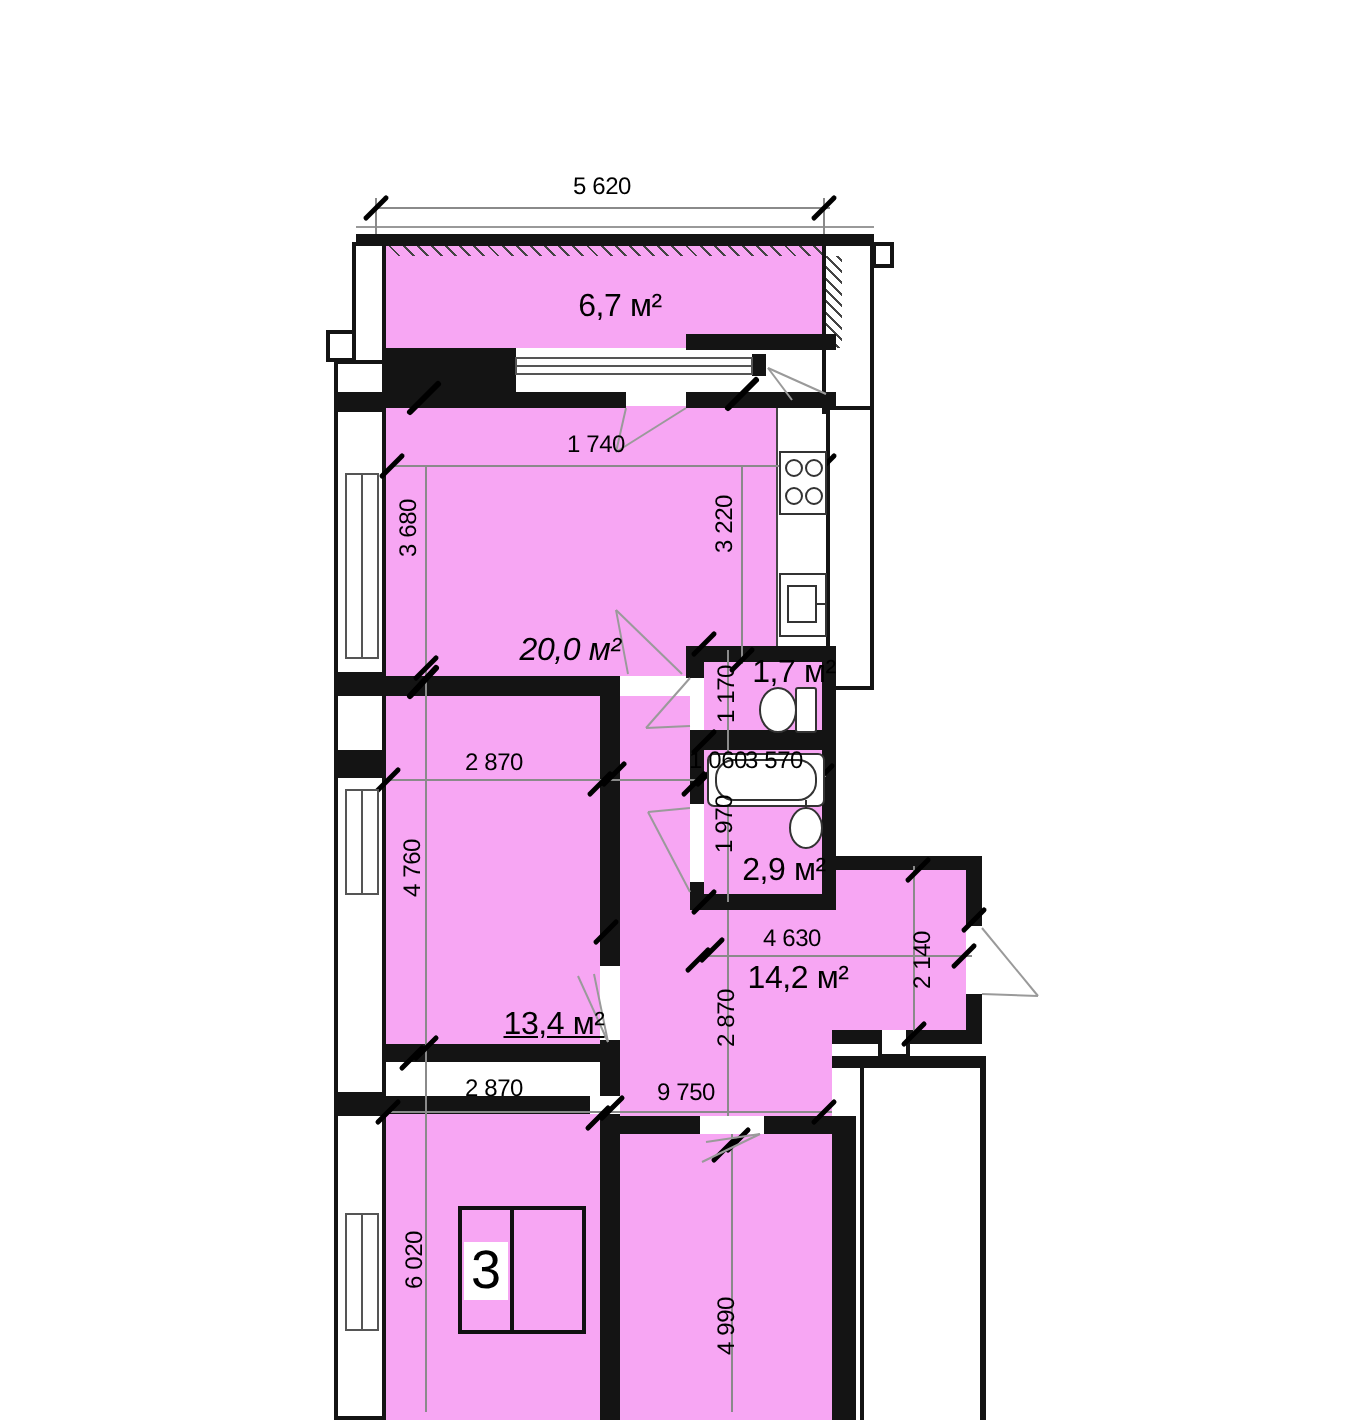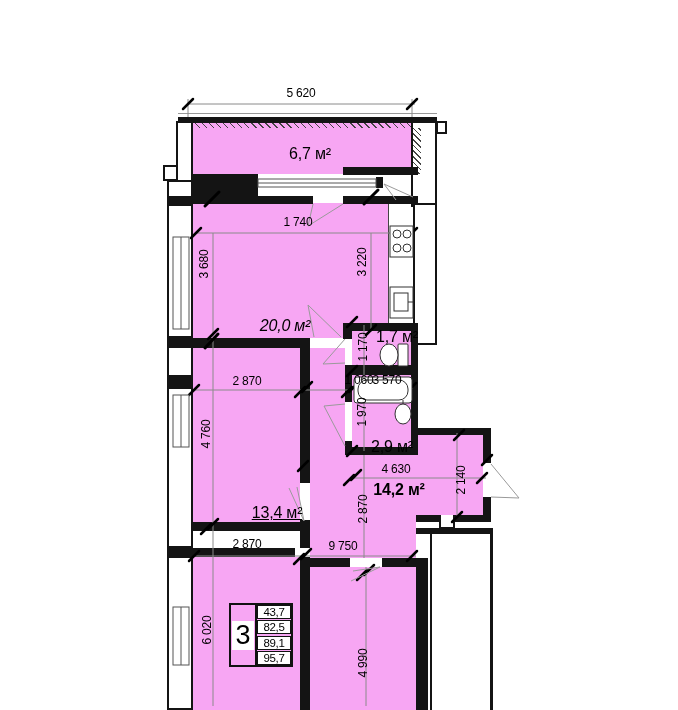--- a/index.html
+++ b/index.html
@@ -205,38 +205,32 @@
   <div class="lbl area" style="left:310px;top:154px;">6,7 м²</div>
   <div class="lbl" style="left:298px;top:222px;">1 740</div>
   <div class="lbl rot" style="left:204px;top:264px;">3 680</div>
   <div class="lbl rot" style="left:362px;top:262px;">3 220</div>
   <div class="lbl area" style="left:285px;top:326px;font-style:italic;">20,0 м²</div>
   <div class="lbl area" style="left:397px;top:337px;">1,7 м²</div>
   <div class="lbl rot" style="left:363px;top:347px;">1 170</div>
   <div class="lbl" style="left:327px;top:380px;margin-left:32px;">1 060</div>
   <div class="lbl" style="left:387px;top:380px;">3 570</div>
   <div class="lbl rot" style="left:362px;top:412px;">1 970</div>
-  <div class="lbl area" style="left:392px;top:436px;margin-top:11px;">2,9 м²</div>
+  <div class="lbl area" style="left:392px;top:436px;">2,9 м²</div>
   <div class="lbl" style="left:247px;top:381px;">2 870</div>
   <div class="lbl rot" style="left:206px;top:434px;">4 760</div>
   <div class="lbl area" style="left:277px;top:513px;text-decoration:underline;">13,4 м²</div>
   <div class="lbl" style="left:396px;top:469px;">4 630</div>
-  <div class="lbl area" style="left:399px;top:490px;font-weight:bold;">14,2 м²</div>
+  <div class="lbl area" style="left:399px;top:490px;">14,2 м²</div>
   <div class="lbl rot" style="left:461px;top:480px;">2 140</div>
   <div class="lbl rot" style="left:363px;top:509px;">2 870</div>
   <div class="lbl" style="left:247px;top:544px;">2 870</div>
   <div class="lbl" style="left:343px;top:546px;">9 750</div>
   <div class="lbl rot" style="left:207px;top:630px;">6 020</div>
   <div class="lbl rot" style="left:363px;top:663px;">4 990</div>
 
   <div class="info-table">
     <div class="roomcount">
       <span>3</span>
     </div>
-    <div class="vals">
-      <div>43,7</div>
-      <div>82,5</div>
-      <div>89,1</div>
-      <div>95,7</div>
-    </div>
   </div>
 
 </div>
 
 </body></html>

